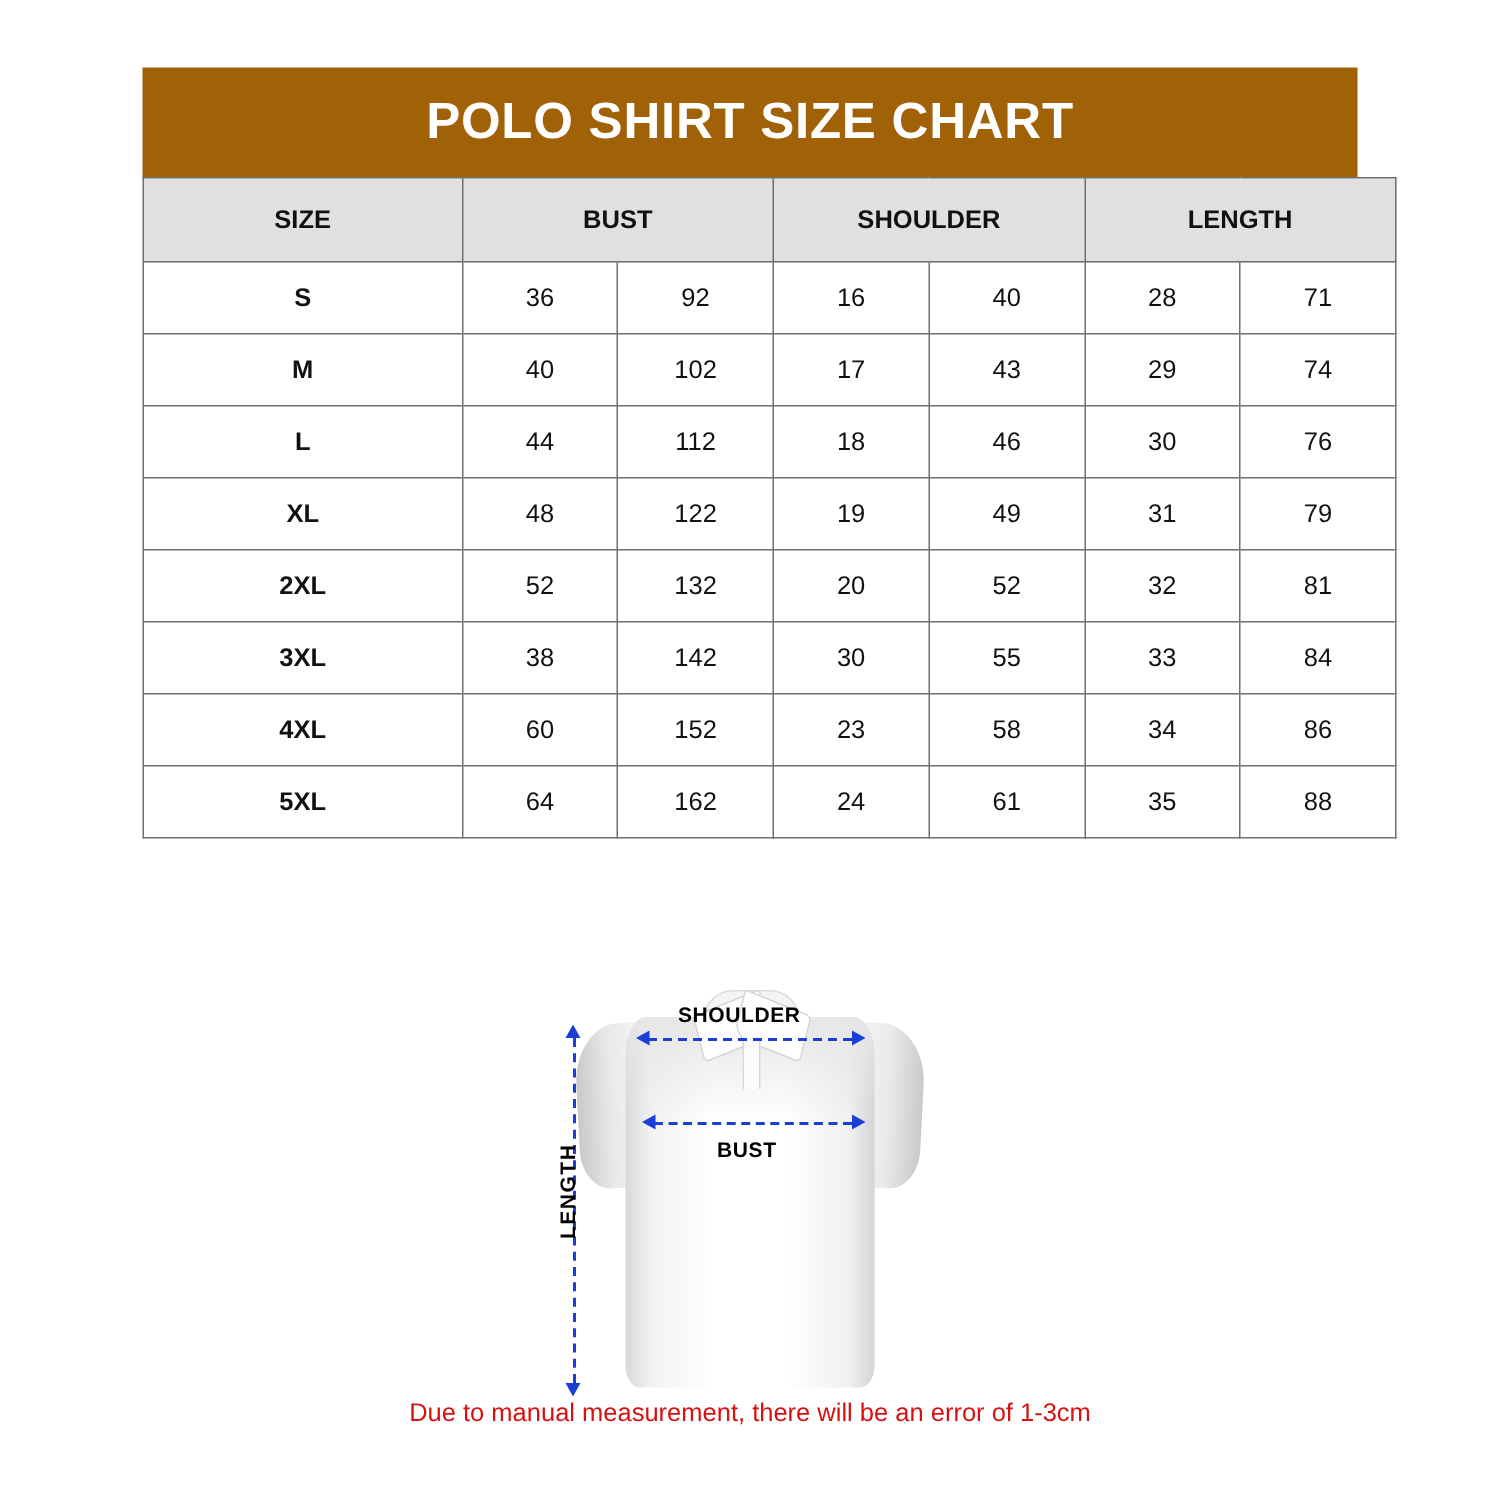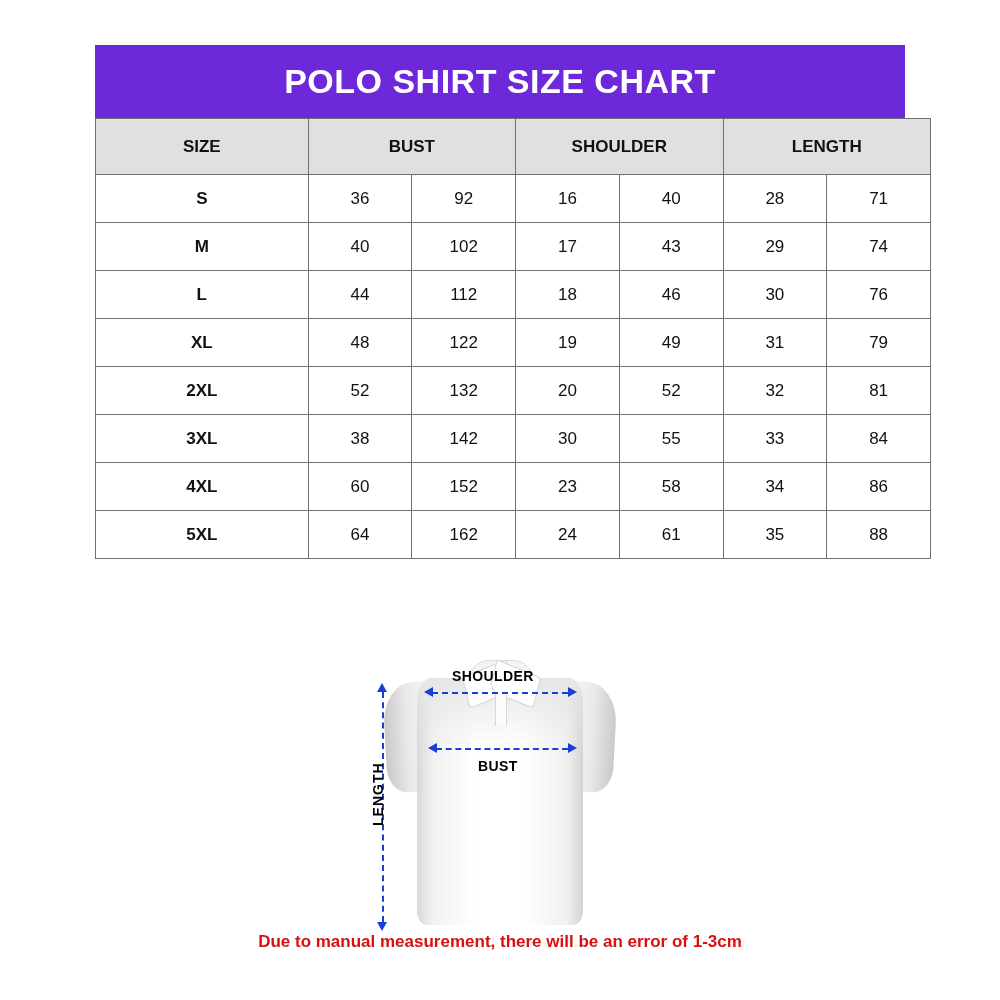--- a/index.html
+++ b/index.html
@@ -17,21 +17,21 @@
   }
 
   .chart-wrap {
     position: absolute;
     left: 95px;
     top: 45px;
     width: 810px;
   }
 
   .chart-title {
-    background: #6d28d9;
+    background: #a16207;
     color: #ffffff;
     font-size: 34px;
     font-weight: bold;
     text-align: center;
     letter-spacing: 0.5px;
     padding: 19px 0 20px 0;
     line-height: 1;
   }
 
   table.size-table {
@@ -220,21 +220,21 @@
   }
 
   .note {
     position: absolute;
     top: 932px;
     left: 0;
     width: 1000px;
     text-align: center;
     color: #d81010;
     font-size: 17px;
-    font-weight: bold;
+    font-weight: normal;
   }
 </style>
 </head>
 <body>
 
 <div class="chart-wrap">
   <div class="chart-title">POLO SHIRT SIZE CHART</div>
 
   <table class="size-table">
     <colgroup>

